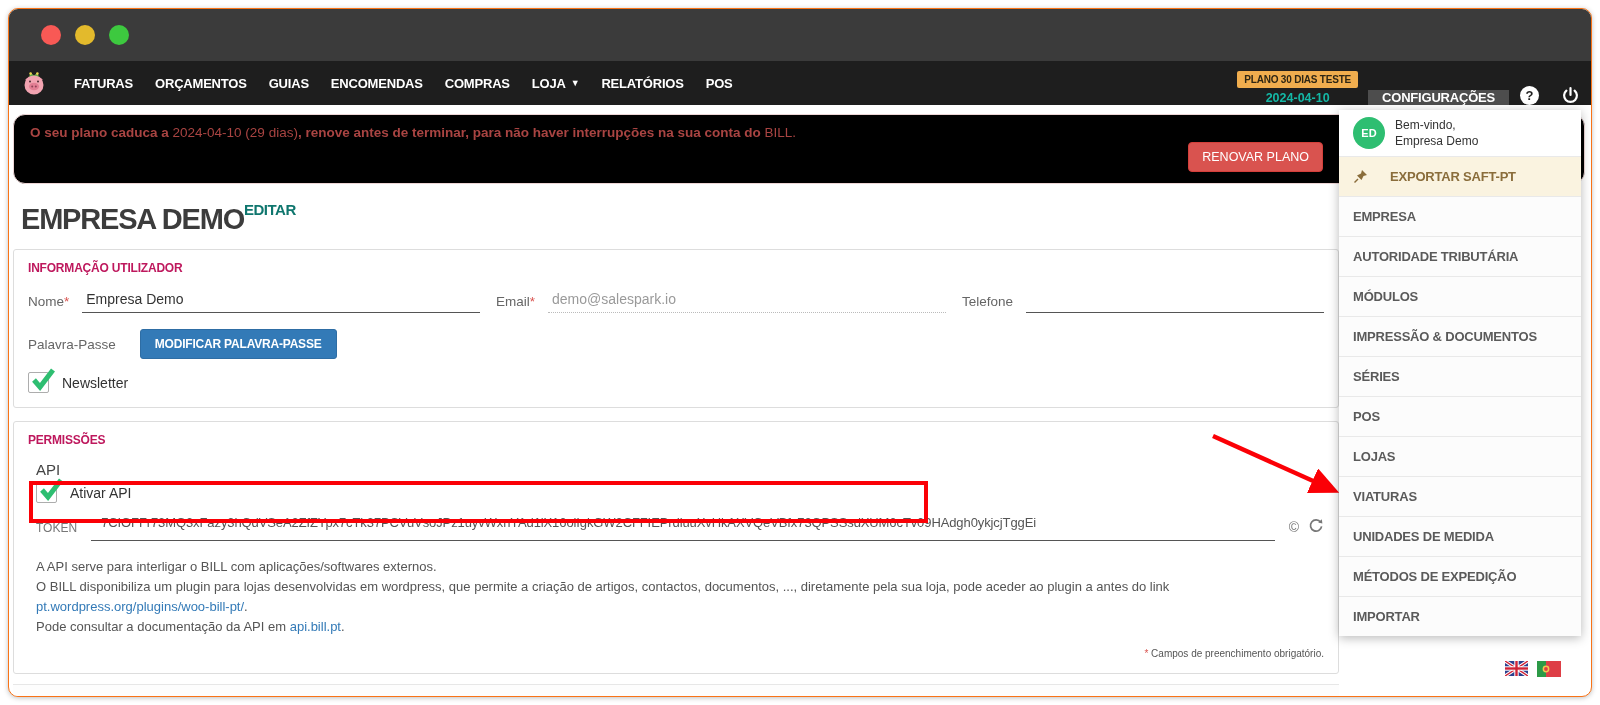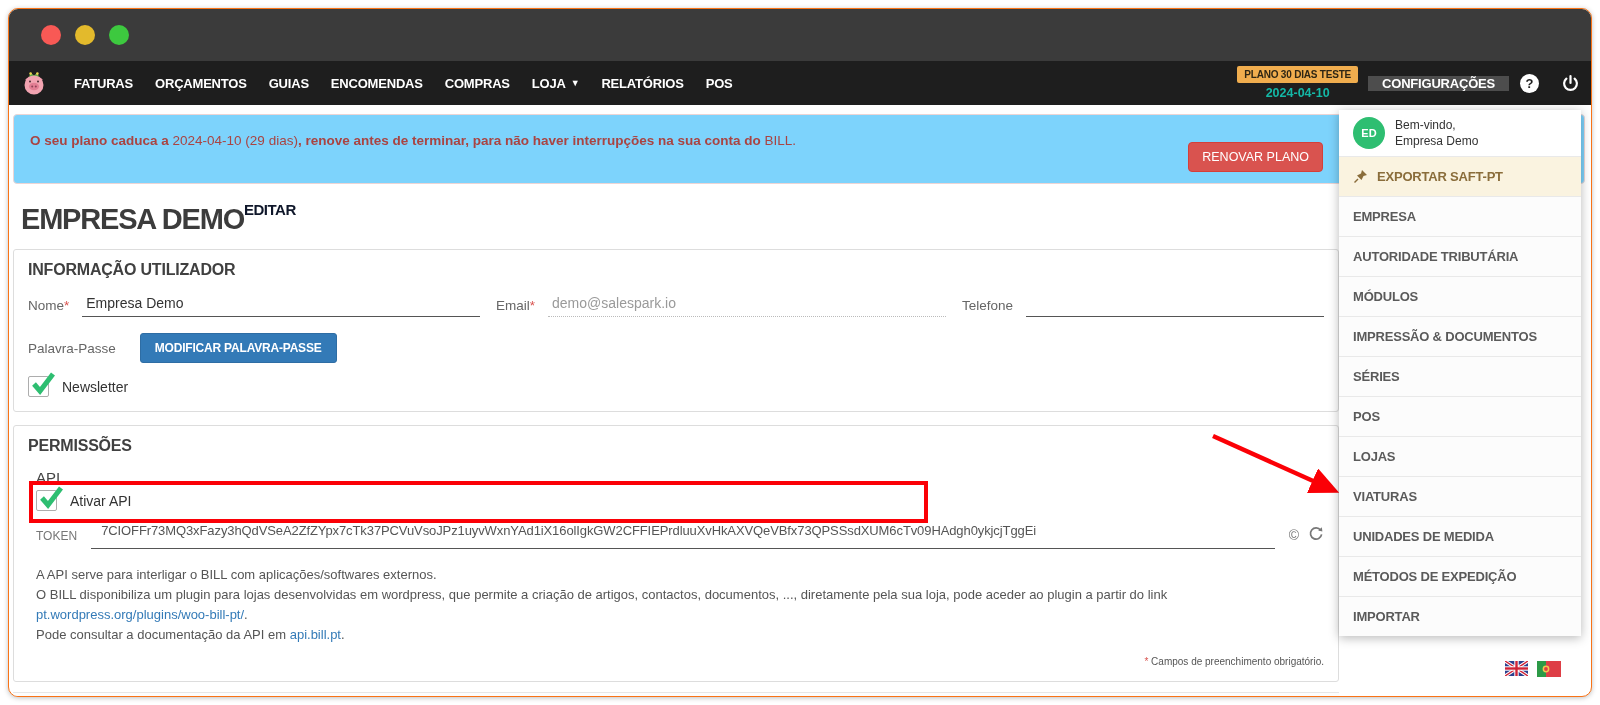--- a/index.html
+++ b/index.html
@@ -10,43 +10,43 @@
   
   .titlebar { height:52px; background:#3b3b3b; display:flex; align-items:center; padding-left:32px; gap:14px; }
   .light { width:20px; height:20px; border-radius:50%; }
   .light.red { background:#f85955; } .light.yellow { background:#e3ba2c; } .light.green { background:#3dc93f; }
 
   
   .nav { height:44px; background:#1e1e1e; display:flex; align-items:stretch; padding-left:12px; color:#fff; }
   .nav-logo { display:flex; align-items:center; margin-right:16px; }
   .nav-item { display:flex; align-items:center; padding:0 11px; font-size:13px; font-weight:700; letter-spacing:-0.2px; cursor:pointer; }
   .caret { font-size:9px; margin-left:5px; }
-  .nav-right { margin-left:auto; display:flex; align-items:center; }
+  .nav-right { margin-left:auto; display:flex; align-items:flex-end; }
   .plan-box { display:flex; flex-direction:column; justify-content:center; align-items:center; margin-right:10px; }
   .plan-badge { background:#f0ad4e; color:#2e2614; font-size:10px; font-weight:700; padding:3px 7px; border-radius:2px; letter-spacing:-0.2px; }
   .plan-date { color:#14b8a6; font-size:12.5px; font-weight:700; margin-top:3px; }
   .settings-tab { display:flex; align-items:center; background:#4d4d4d; padding:0 14px; font-size:13px; font-weight:700; letter-spacing:-0.2px; cursor:pointer; }
   .nav-icon-btn { display:flex; align-items:center; padding:0 11px; cursor:pointer; }
   .help-circle { width:19px; height:19px; border-radius:50%; background:#fff; color:#1e1e1e; font-size:13px; font-weight:700; display:flex; align-items:center; justify-content:center; }
 
   
   .content { position:relative; padding:9px 10px 0 4px; }
-  .alert { position:relative; width:1572px; height:70px; background:#7dd3fc; border:1px solid #ecd5d5; border-radius:4px; padding:18px 16px; }
+  .alert { position:relative; width:1572px; height:70px; background:#000000; border:1px solid #ecd5d5; border-radius:12px; padding:10px 16px; }
   .alert-text { font-size:13.5px; color:#a94442; }
   .alert-text b { font-weight:700; }
   .btn-danger { position:absolute; right:261px; bottom:11px; background:#d9534f; border:1px solid #d43f3a; color:#fff;
                 font-size:12.5px; padding:7px 13px; border-radius:4px; cursor:pointer; font-family:inherit; }
 
   .main-col { width:1326px; }
   .page-title-row { margin:17px 0 0 8px; }
   .page-title { display:inline; font-size:29px; font-weight:700; letter-spacing:-1.2px; color:#3c3c3c; }
-  .edit-link { display:inline; color:#0f172a; font-size:15px; font-weight:700; letter-spacing:-0.5px; vertical-align:14px; cursor:pointer; }
+  .edit-link { display:inline; color:#0f766e; font-size:15px; font-weight:700; letter-spacing:-0.5px; vertical-align:14px; cursor:pointer; }
 
   .card { border:1px solid #ddd; border-radius:3px; background:#fff; padding:11px 14px 14px; margin-top:13px; }
-  .section-title { font-size:16px; font-weight:700; color:#404040; letter-spacing:-0.2px; }
+  .section-title { font-size:12px; font-weight:700; color:#be185d; letter-spacing:-0.2px; }
 
   .fields-row { display:flex; margin-top:16px; }
   .field { display:flex; align-items:flex-end;justify-content:center; }
   .field .lbl { font-size:13.5px; color:#666; margin-right:13px; padding-bottom:4px; white-space:nowrap; }
   .req { color:#d9534f; }
   .input-line { border-bottom:1.5px solid #555; font-size:14px; color:#333; padding:0 2px 5px 4px; }
   .f-name { width:452px; } .f-name .input-line { flex:1; }
   .f-email { width:450px; margin-left:16px; }
   .f-email .input-line { flex:1; border-bottom:1px dotted #bbb; color:#9a9a9a; }
   .f-phone { flex:1; margin-left:16px; } .f-phone .input-line { flex:1; }
@@ -78,21 +78,21 @@
 
   
   .sidebar { position:absolute; top:101px; right:10px; width:242px; background:#fff; z-index:50;
              box-shadow:0 2px 10px rgba(0,0,0,.28); }
   .welcome { display:flex; align-items:center; padding:7px 14px; background:#fff; }
   .avatar { width:32px; height:32px; border-radius:50%; background:#2ebe71; color:#fff; font-size:11px; font-weight:700;
             display:flex; align-items:center; justify-content:center; margin-right:10px; }
   .welcome-text { font-size:12px; color:#333; line-height:1.35; }
   .side-item { padding:12px 14px; font-size:13px; font-weight:700; letter-spacing:-0.2px; color:#5a5a5a;
                background:#fcfcfc; border-top:1px solid #e9e9e9; cursor:pointer; }
-  .side-item.active { background:#faf3e0; color:#8a6d3b; display:flex; align-items:center; gap:9px; }
+  .side-item.active { background:#faf3e0; color:#8a6d3b; display:flex; align-items:center; gap:22px; }
 
   .flags { position:absolute; top:652px; right:30px; display:flex; gap:9px; z-index:50; }
   .flag { display:block; cursor:pointer; }
 
   
   .annotation-rect { position:absolute; left:20px; top:472px; width:899px; height:42px;
                      border:4px solid #fb0006; z-index:45; pointer-events:none; }
   .arrow-overlay { position:absolute; left:0; top:0; width:1584px; height:689px; z-index:45; pointer-events:none; }
 </style>
 </head>
@@ -225,21 +225,21 @@
               <svg width="16" height="16" viewBox="0 0 16 16">
                 <path d="M12.6 4.2 A5.6 5.6 0 1 0 13.6 8.4" stroke="#777" stroke-width="1.7" fill="none"></path>
                 <polygon points="13.8,1.2 14.4,5.6 10.2,4.4" fill="#777"></polygon>
               </svg>
             </span>
           </span>
         </div>
 
         <div class="api-desc">
           <div>A API serve para interligar o BILL com aplicações/softwares externos.</div>
-          <div><span>O BILL disponibiliza um plugin para lojas desenvolvidas em wordpress, que permite a criação de artigos, contactos, documentos, ..., diretamente pela sua loja, pode aceder ao plugin a partir do link </span><a>pt.wordpress.org/plugins/woo-bill-pt/</a><span>.</span></div>
+          <div><span>O BILL disponibiliza um plugin para lojas desenvolvidas em wordpress, que permite a criação de artigos, contactos, documentos, ..., diretamente pela sua loja, pode aceder ao plugin a antes do link </span><a>pt.wordpress.org/plugins/woo-bill-pt/</a><span>.</span></div>
           <div><span>Pode consultar a documentação da API em </span><a>api.bill.pt</a><span>.</span></div>
         </div>
 
         <div class="required-note">
           <span class="req">*</span><span> Campos de preenchimento obrigatório.</span>
         </div>
       </div>
 
       <div class="footer-bar">
         

